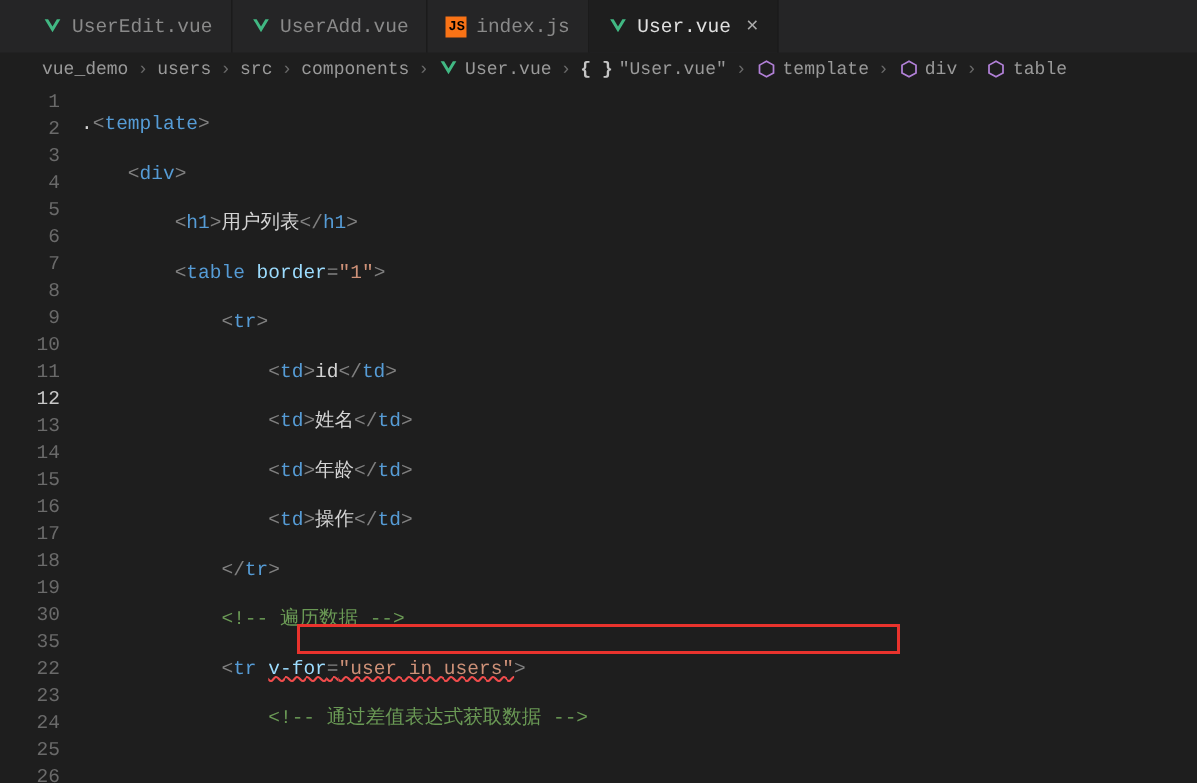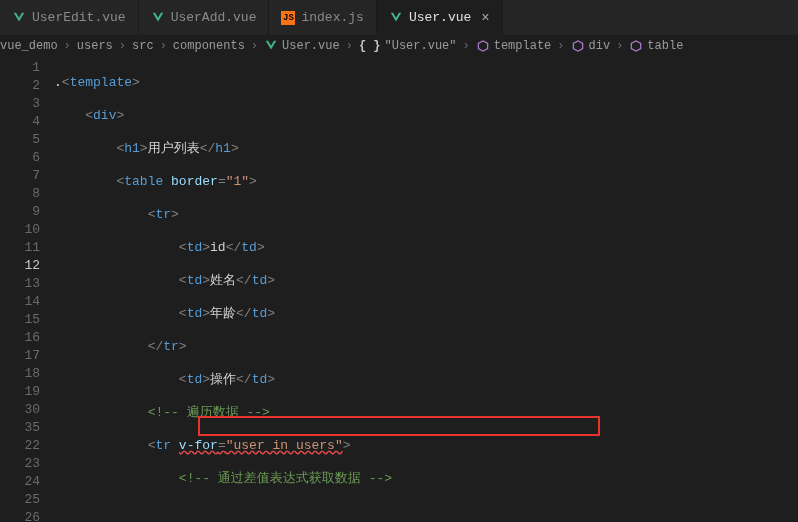--- a/index.html
+++ b/index.html
@@ -10,41 +10,42 @@
     background: #1e1e1e;
     color: #d4d4d4;
     width: 798px;
     height: 522px;
     overflow: hidden;
   }
   .tabs {
     display: flex;
     background: #252526;
     height: 35px;
+    padding-left: 16px;
   }
   .tab {
     display: flex;
     align-items: center;
     padding: 0 12px;
     border-right: 1px solid #1b1b1b;
     color: #8a8a8a;
     gap: 6px;
     position: relative;
   }
   .tab.active {
     background: #1e1e1e;
     color: #e0e0e0;
   }
   .tab .icon { width: 14px; height: 14px; display:inline-block; }
   .tab .close { color:#aaa; font-size:14px; margin-left:4px; }
   .breadcrumb {
     display: flex;
     align-items: center;
     height: 22px;
-    padding-left: 0;
+    padding-left: 28px;
     font-size: 12px;
     color: #9a9a9a;
     gap: 4px;
   }
   .bc-sep { color:#6a6a6a; margin:0 2px; }
   .bc-icon { width:14px; height:14px; display:inline-block; }
   .editor {
     display: flex;
     height: calc(522px - 35px - 22px);
   }
@@ -175,22 +176,22 @@
   </div>
   <div class="code">
 <div class="ln"><span class="x">.</span><span class="p">&lt;</span><span class="t">template</span><span class="p">&gt;</span></div>
 <div class="ln">    <span class="p">&lt;</span><span class="t">div</span><span class="p">&gt;</span></div>
 <div class="ln">        <span class="p">&lt;</span><span class="t">h1</span><span class="p">&gt;</span><span class="x">用户列表</span><span class="p">&lt;/</span><span class="t">h1</span><span class="p">&gt;</span></div>
 <div class="ln">        <span class="p">&lt;</span><span class="t">table</span> <span class="a">border</span><span class="p">=</span><span class="s">"1"</span><span class="p">&gt;</span></div>
 <div class="ln">            <span class="p">&lt;</span><span class="t">tr</span><span class="p">&gt;</span></div>
 <div class="ln">                <span class="p">&lt;</span><span class="t">td</span><span class="p">&gt;</span><span class="x">id</span><span class="p">&lt;/</span><span class="t">td</span><span class="p">&gt;</span></div>
 <div class="ln">                <span class="p">&lt;</span><span class="t">td</span><span class="p">&gt;</span><span class="x">姓名</span><span class="p">&lt;/</span><span class="t">td</span><span class="p">&gt;</span></div>
 <div class="ln">                <span class="p">&lt;</span><span class="t">td</span><span class="p">&gt;</span><span class="x">年龄</span><span class="p">&lt;/</span><span class="t">td</span><span class="p">&gt;</span></div>
+<div class="ln">                <span class="p">&lt;</span><span class="t">td</span><span class="p">&gt;</span><span class="x">操作</span><span class="p">&lt;/</span><span class="t">td</span><span class="p">&gt;</span></div>
 <div class="ln">            <span class="p">&lt;/</span><span class="t">tr</span><span class="p">&gt;</span></div>
-<div class="ln">                <span class="p">&lt;</span><span class="t">td</span><span class="p">&gt;</span><span class="x">操作</span><span class="p">&lt;/</span><span class="t">td</span><span class="p">&gt;</span></div>
 <div class="ln">            <span class="c">&lt;!-- 遍历数据 --&gt;</span></div>
 <div class="ln">            <span class="p">&lt;</span><span class="t">tr</span> <span class="a err">v-for</span><span class="p err">=</span><span class="s err">"user in users"</span><span class="p">&gt;</span></div>
 <div class="ln">                <span class="c">&lt;!-- 通过差值表达式获取数据 --&gt;</span></div>
 
 
 
 
 
 
 

